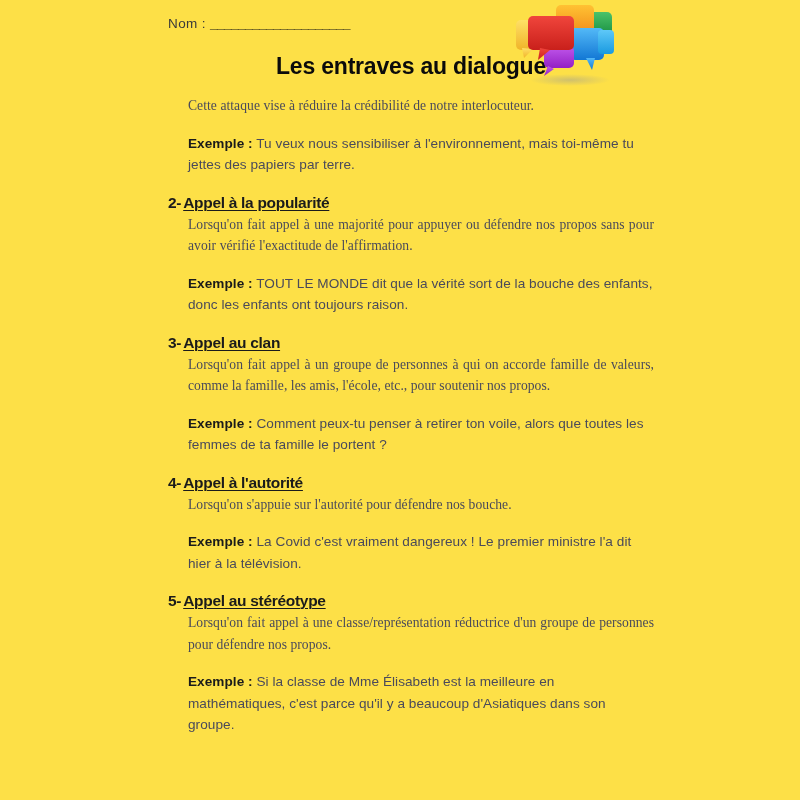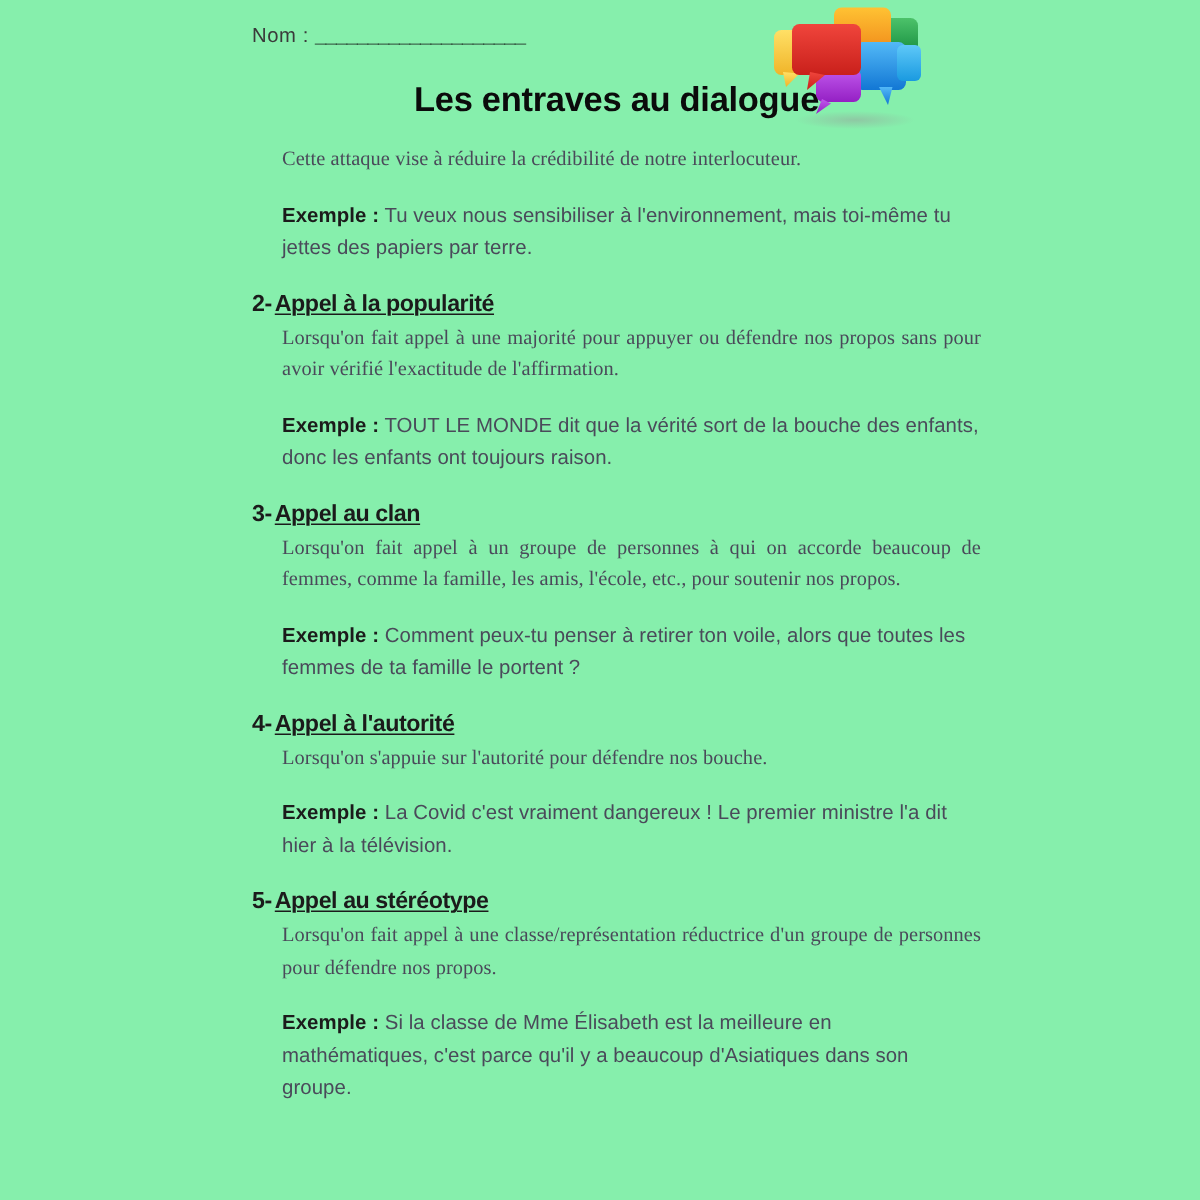--- a/index.html
+++ b/index.html
@@ -12,21 +12,21 @@
     height: 800px;
     position: relative;
     overflow: hidden;
     font-family: "Liberation Sans", sans-serif;
     -webkit-font-smoothing: antialiased;
   }
 
   .page {
     position: absolute;
     inset: 0;
-    background: #86efac;
+    background: #fde047;
   }
 
   
   .name-line {
     position: absolute;
     left: 168px;
     top: 16px;
     font-size: 13.5px;
     color: #3a3a3a;
     letter-spacing: .2px;
@@ -226,21 +226,21 @@
         <p class="sec-def">Lorsqu'on fait appel à une majorité pour appuyer ou défendre nos propos sans pour avoir vérifié l'exactitude de l'affirmation.</p>
         <p class="sec-example"><span class="ex-label">Exemple :</span><span class="ex-text"> TOUT LE MONDE dit que la vérité sort de la bouche des enfants, donc les enfants ont toujours raison.</span></p>
       </div>
     </div>
 
     <div class="section">
       <div class="sec-head">
         <span class="sec-num">3-</span><span class="sec-title">Appel au clan</span>
       </div>
       <div class="body-block">
-        <p class="sec-def">Lorsqu'on fait appel à un groupe de personnes à qui on accorde beaucoup de femmes, comme la famille, les amis, l'école, etc., pour soutenir nos propos.</p>
+        <p class="sec-def">Lorsqu'on fait appel à un groupe de personnes à qui on accorde famille de valeurs, comme la famille, les amis, l'école, etc., pour soutenir nos propos.</p>
         <p class="sec-example"><span class="ex-label">Exemple :</span><span class="ex-text"> Comment peux-tu penser à retirer ton voile, alors que toutes les femmes de ta famille le portent ?</span></p>
       </div>
     </div>
 
     <div class="section">
       <div class="sec-head">
         <span class="sec-num">4-</span><span class="sec-title">Appel à l'autorité</span>
       </div>
       <div class="body-block">
         <p class="sec-def">Lorsqu'on s'appuie sur l'autorité pour défendre nos bouche.</p>

